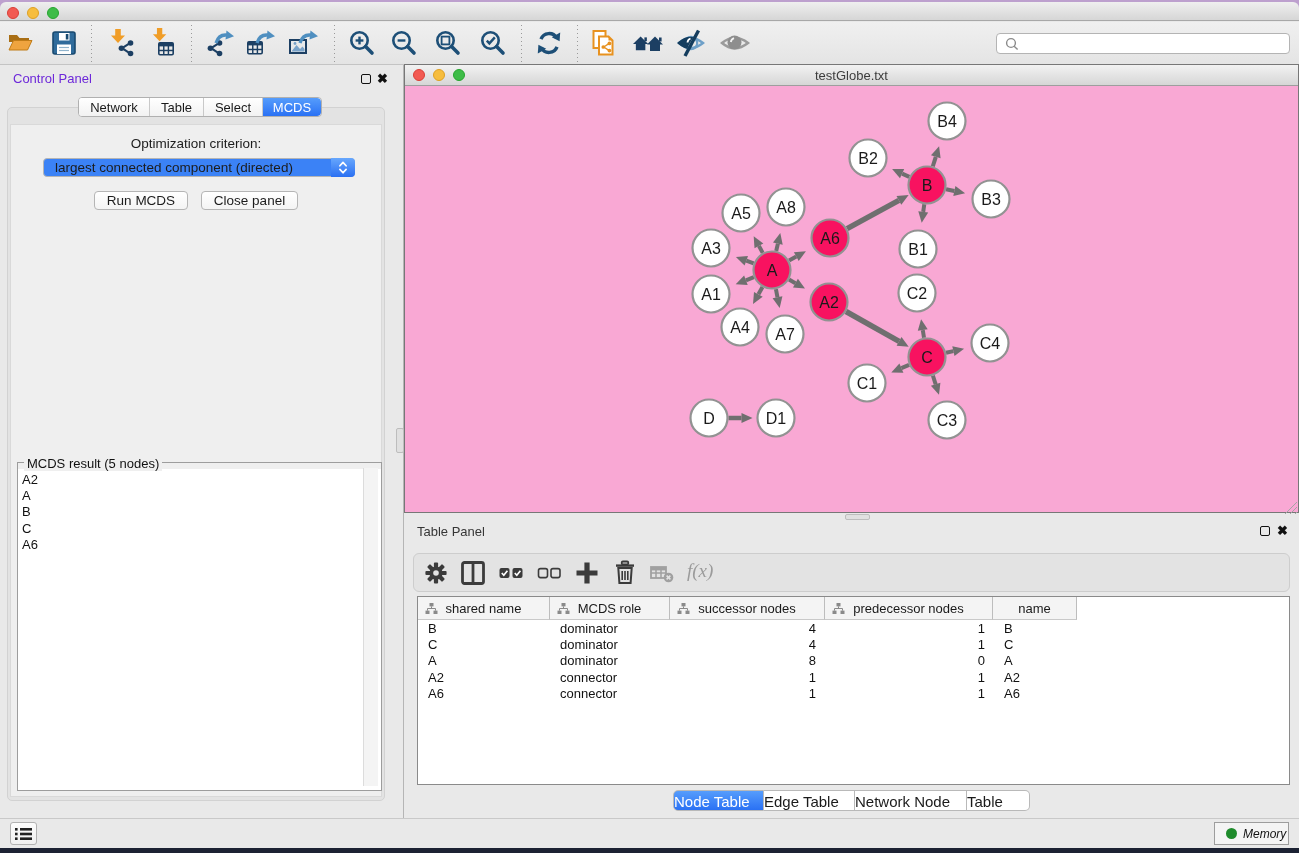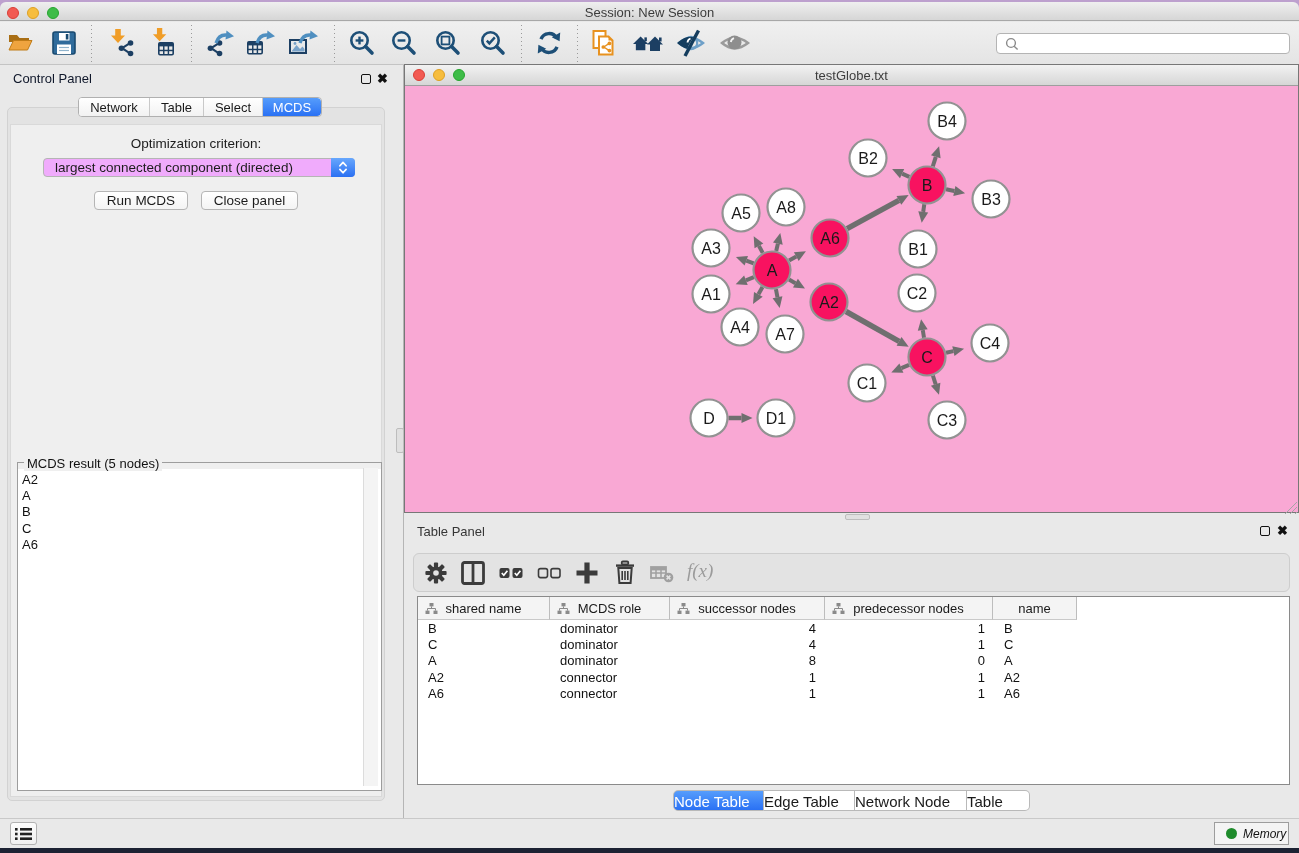--- a/index.html
+++ b/index.html
@@ -15,36 +15,36 @@
 #titlebar .t-yel { left:27px; background:#f6bd3e; border:0.5px solid #dfa023;}
 #titlebar .t-grn { left:47px; background:#3ebc48; border:0.5px solid #27a52f;}
 #titlebar .ttl { width:100%; text-align:center; top:3px; font-size:13px; color:#3c3c3c; }
 #toolbar { left:0; top:22px; width:1299px; height:43px; background:linear-gradient(#f0f0f0,#e4e4e4);
   border-bottom:1px solid #c4c4c4; }
 .sep { top:3px; width:1px; height:37px;
   background-image:repeating-linear-gradient(#9a9a9a 0 1px, transparent 1px 4px); }
 #search { left:996px; top:11px; width:294px; height:21px; background:#fff;
   border:1px solid #b4b4b4; border-radius:4px; }
 
-#cp-title { left:13px; top:71px; font-size:13px; color:#0f172a; }
+#cp-title { left:13px; top:71px; font-size:13px; color:#6d28d9; }
 .panel-float { width:10px; height:10px; border:1.6px solid #111; border-radius:2px; top:74px; }
 #cp .panel-float { left:361px; }
 .panel-x { font-size:13px; color:#111; font-weight:bold; top:71px; }
 #cp .panel-x { left:377px; }
 #cp-card { left:7px; top:107px; width:378px; height:694px; background:#e3e3e3;
   border:1px solid #d2d2d2; border-radius:5px; }
 #cp-inner { left:10px; top:124px; width:372px; height:673px; background:#efefef;
   border:1px solid #d9d9d9; }
 #tabs { left:78px; top:97px; height:20px; display:flex; border:1px solid #b0b0b0;
   border-radius:4px; overflow:hidden; background:#fff; }
 #tabs .tab { font-size:13px; color:#1a1a1a; padding-top:2px; width:72px; border-right:1px solid #c9c9c9;
   background:linear-gradient(#ffffff,#f2f2f2); text-align:center; }
 #tabs .tab.sel { background:linear-gradient(#569dfc,#2a71f4); color:#fff; border-right:none; }
 #opt-label { left:0px; top:136px; width:392px; text-align:center; font-size:13.5px; color:#1c1c1c; }
-#combo { left:43px; top:158px; width:312px; height:19px; background:#f0abfc; border:1px solid #b5b5b5;
+#combo { left:43px; top:158px; width:312px; height:19px; background:#3b82f6; border:1px solid #b5b5b5;
   border-radius:4px; font-size:13.5px; color:#1c1c1c; padding:1px 0 0 11px; }
 #combo-btn { left:331px; top:158px; width:24px; height:19px; border-radius:0 4px 4px 0;
   background:linear-gradient(#67a7fd,#2b70f2); }
 .btn { height:19px; background:linear-gradient(#ffffff,#f4f4f4); border:1px solid #b5b5b5;
   border-radius:4px; font-size:13.5px; color:#1c1c1c; text-align:center; padding-top:1px; }
 #btn-run { left:94px; top:191px; width:94px; }
 #btn-close { left:201px; top:191px; width:97px; }
 #grp { left:17px; top:462px; width:365px; height:329px; border:1px solid #9d9d9d; }
 #grp-label { left:24px; top:456px; font-size:13px; color:#111; background:#efefef; padding:0 3px; }
 #grp-list { left:18px; top:469px; width:363px; height:321px; background:#fff; font-size:13px; color:#111; padding-top:3px; }
@@ -95,21 +95,20 @@
 #btn-mem span { position:absolute; left:28px; top:4px; }
 #bottomstrip { left:0; top:848px; width:1299px; height:5px; background:#1c2233; }
 </style>
 </head>
 <body>
 <div id="topstrip" class="abs"></div>
 <div id="titlebar" class="abs">
   <div class="tl t-red abs"></div>
     <div class="tl t-yel abs"></div>
     <div class="tl t-grn abs"></div>
-  <div class="ttl abs">Session: New Session</div>
 </div>
 <div id="toolbar" class="abs">
   <div class="sep abs" style="left:91px"></div>
   <div class="sep abs" style="left:191px"></div>
   <div class="sep abs" style="left:334px"></div>
   <div class="sep abs" style="left:521px"></div>
   <div class="sep abs" style="left:577px"></div>
   <div id="search" class="abs">
       <svg width="16" height="16" style="position:absolute;left:7px;top:2px" viewBox="0 0 16 16">
         <circle cx="7" cy="7" r="4.4" fill="none" stroke="#8b8b8b" stroke-width="1.4"></circle>

